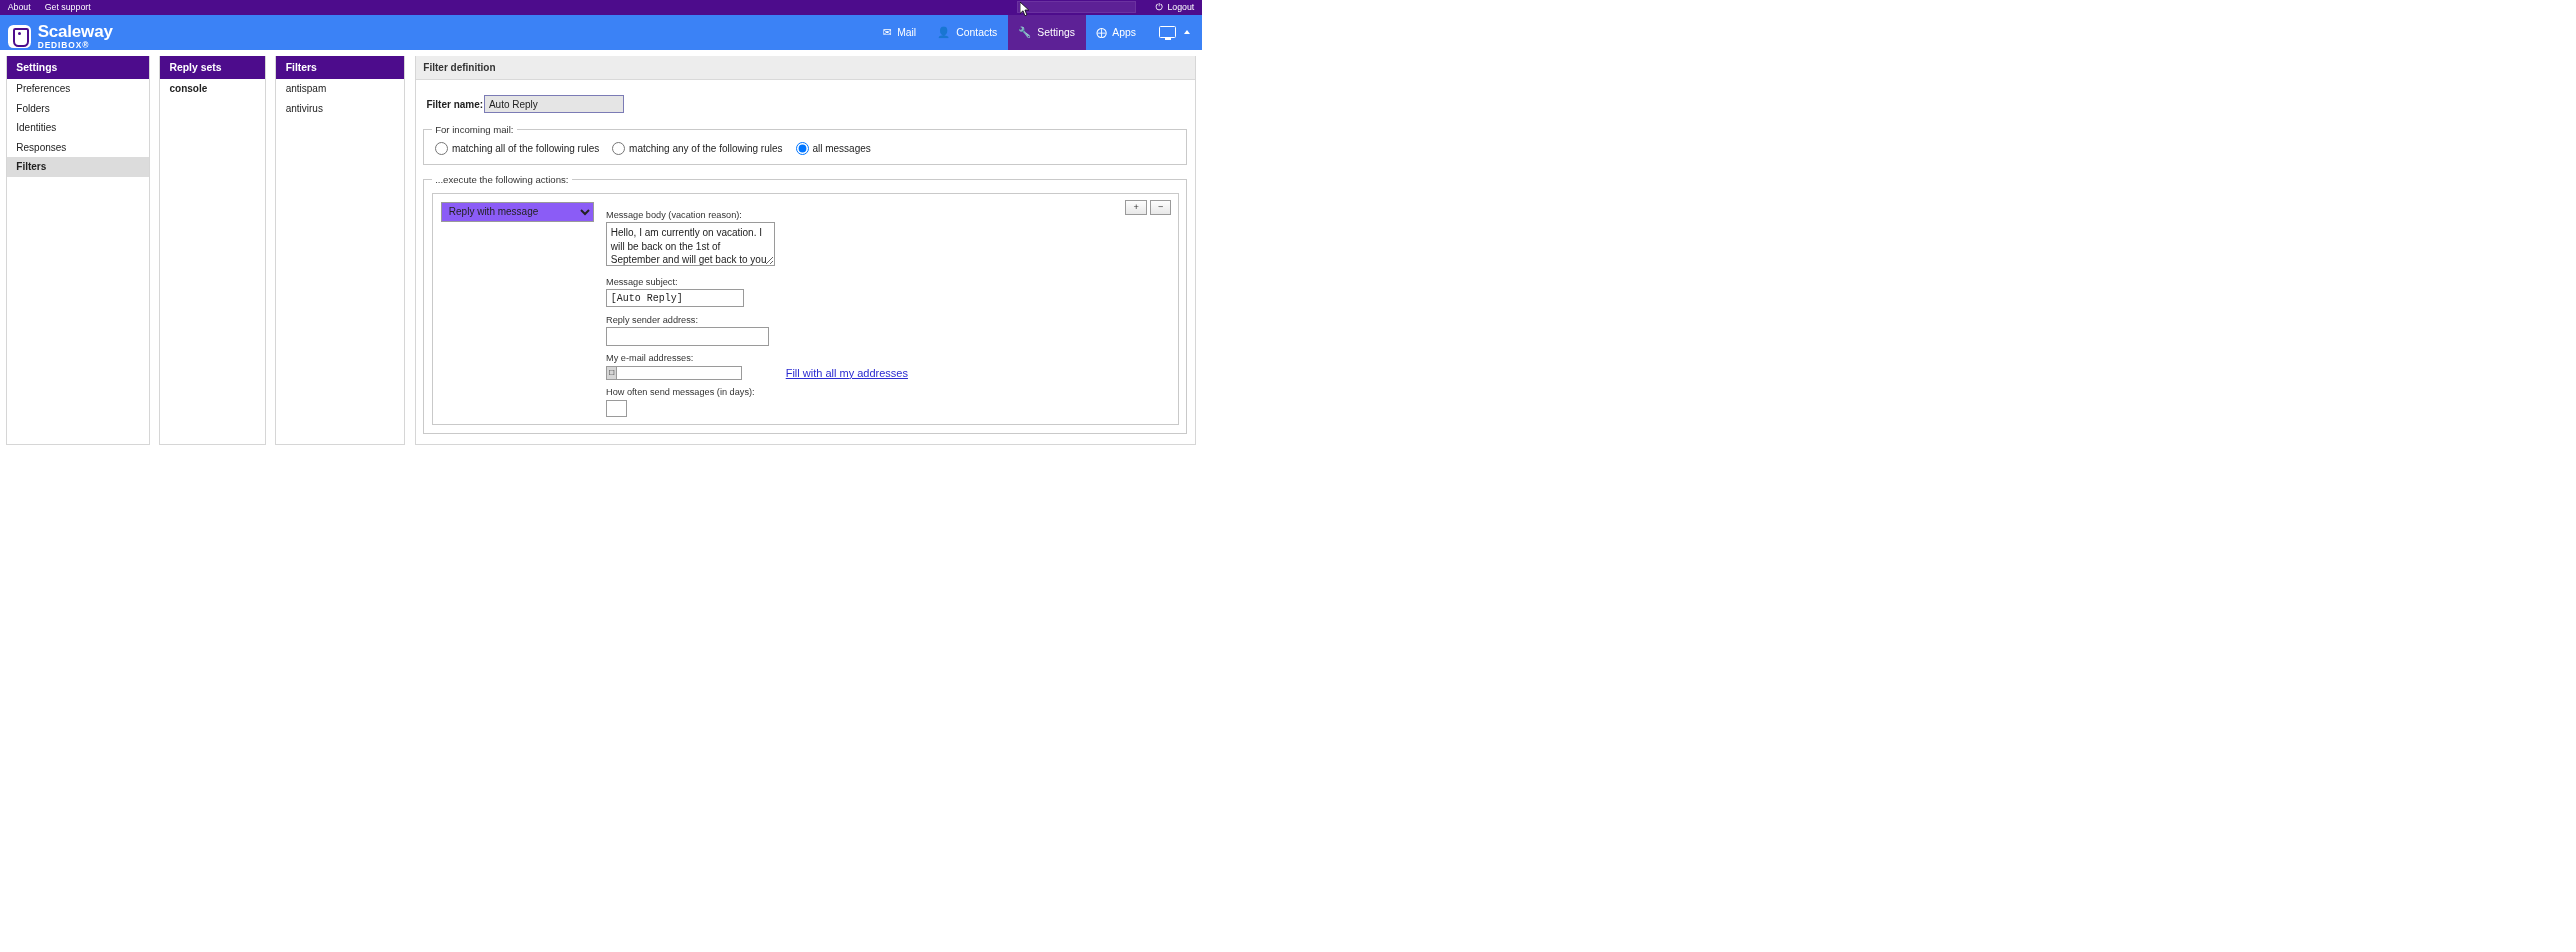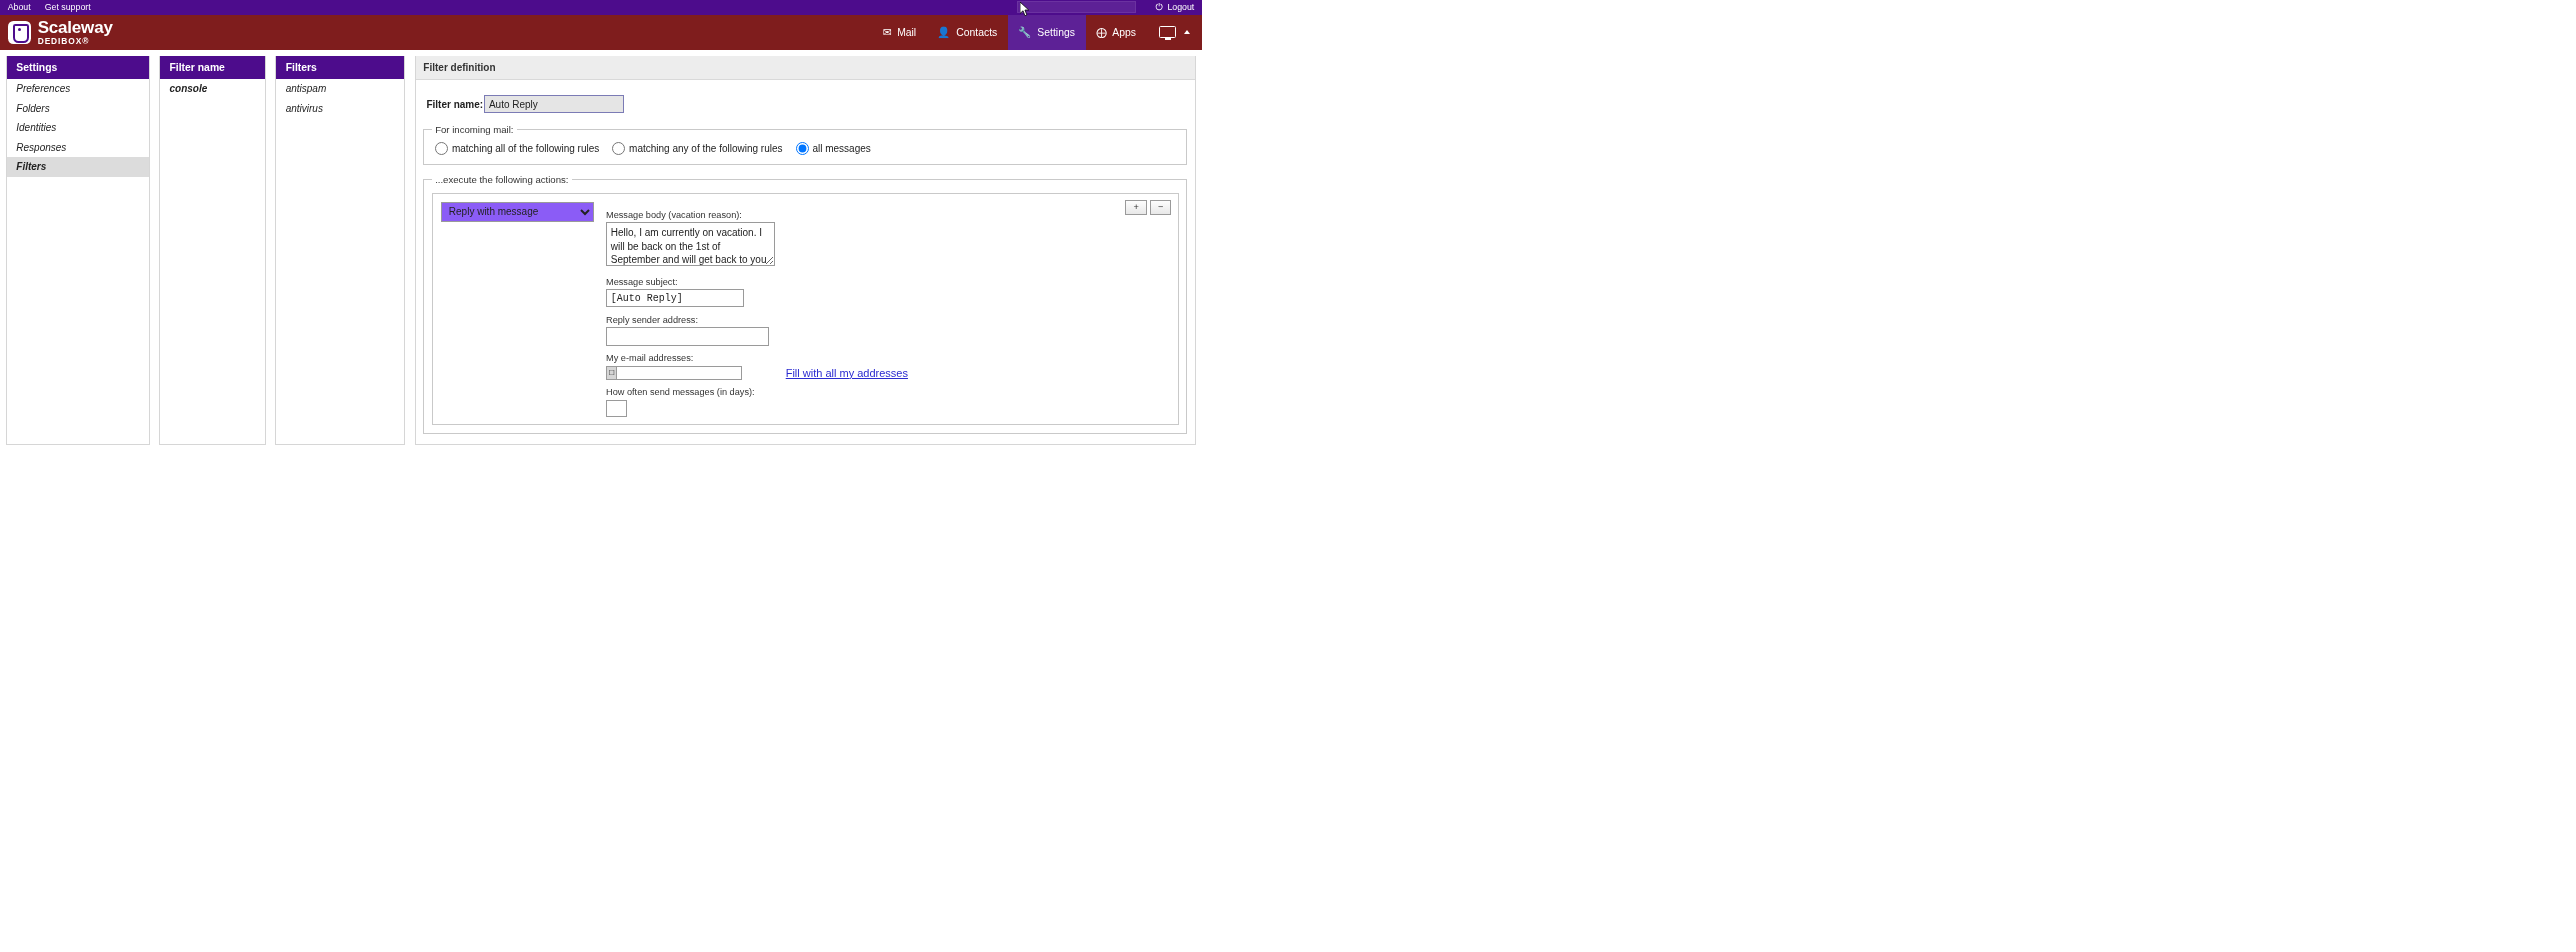--- a/index.html
+++ b/index.html
@@ -44,23 +44,23 @@
     width: 119px;
     height: 12.3px;
     background: #5d2196;
     border: 0.8px solid #6b32a0;
   }
   .power-ico { font-size: 9.2px; }
 
   
   .header {
     height: 35px;
-    background: #7f1d1d;
-    display: flex;
-    align-items: center;
+    background: #3b82f6;
+    display: flex;
+    align-items: flex-end;
     position: relative;
   }
   .brand {
     display: flex;
     align-items: center;
     gap: 7px;
     padding-left: 7.7px;
   }
   .logo-box {
     width: 23px; height: 23px;
@@ -175,21 +175,20 @@
   }
   .col-list { padding: 0; }
   .col-row {
     height: 19.6px;
     display: flex;
     align-items: center;
     padding-left: 9.2px;
     font-size: 10px;
     color: #222;
     cursor: default;
-    font-style: italic;
   }
   .col-row.bold { font-weight: bold; }
   .col-row.selected { background: #dcdcdc; font-weight: bold; }
 
   
   .main {
     margin-top: 6.1px;
     margin-left: 9.2px;
     margin-right: 6.1px;
     flex: 1;
@@ -425,21 +424,21 @@
       <div class="col-row">
         <span>Responses</span>
       </div>
       <div class="col-row selected">
         <span>Filters</span>
       </div>
     </div>
   </div>
 
   <div class="col col-filtersets">
-    <div class="col-head">Filter name</div>
+    <div class="col-head">Reply sets</div>
     <div class="col-list">
       <div class="col-row bold">
         <span>console</span>
       </div>
     </div>
   </div>
 
   <div class="col col-filters">
     <div class="col-head">Filters</div>
     <div class="col-list">

